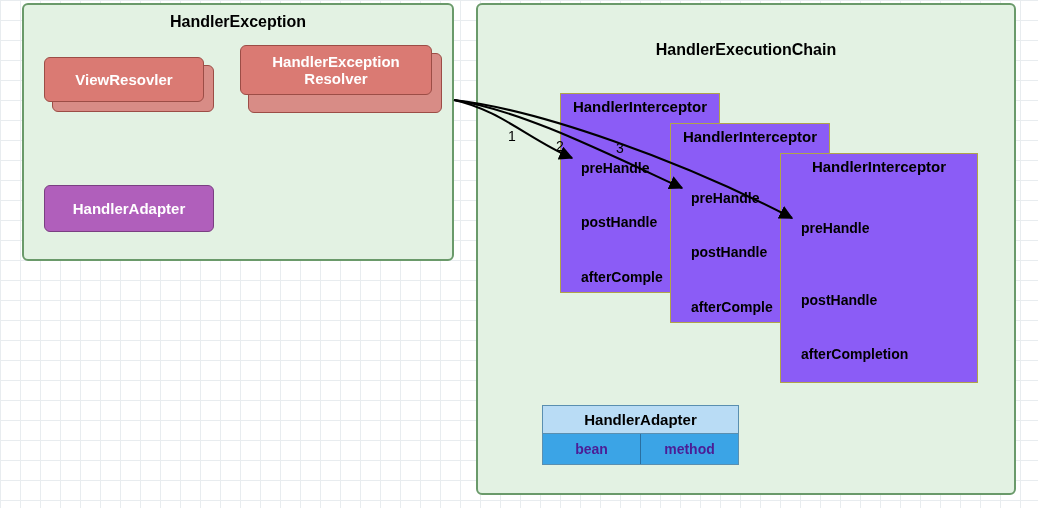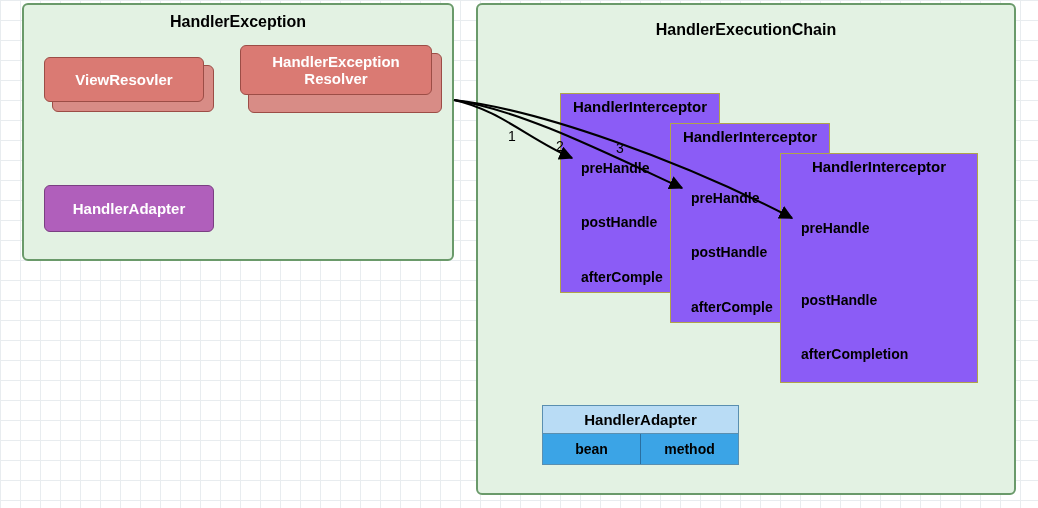--- a/index.html
+++ b/index.html
@@ -74,21 +74,21 @@
   }
   
   #chain {
     left: 476px;
     top: 3px;
     width: 540px;
     height: 492px;
   }
   #chain .panel-title {
     left:0; right:0;
-    top: 16px;
+    top: 36px;
   }
   .interceptor {
     position:absolute;
     background:#8b5cf6;
     border:1px solid #b0a44a;
     box-sizing:border-box;
     font-size:14px;
   }
   .interceptor .ititle {
     position:absolute;
@@ -117,21 +117,21 @@
     font-weight:bold;
     padding:5px 0;
     border-bottom:1px solid #5a8fb0;
     font-size:15px;
   }
   .hm-row{ display:flex; }
   .hm-cell{
     flex:1;
     text-align:center;
     background:#3ba4e6;
-    color:#000000;
+    color:#4c1d95;
     font-weight:bold;
     padding:7px 0;
     font-size:14px;
   }
   .hm-cell:first-child{ border-right:1px solid #2a6fa0; }
 
   svg.overlay{
     position:absolute;
     left:0;top:0;
     width:1038px;height:508px;

